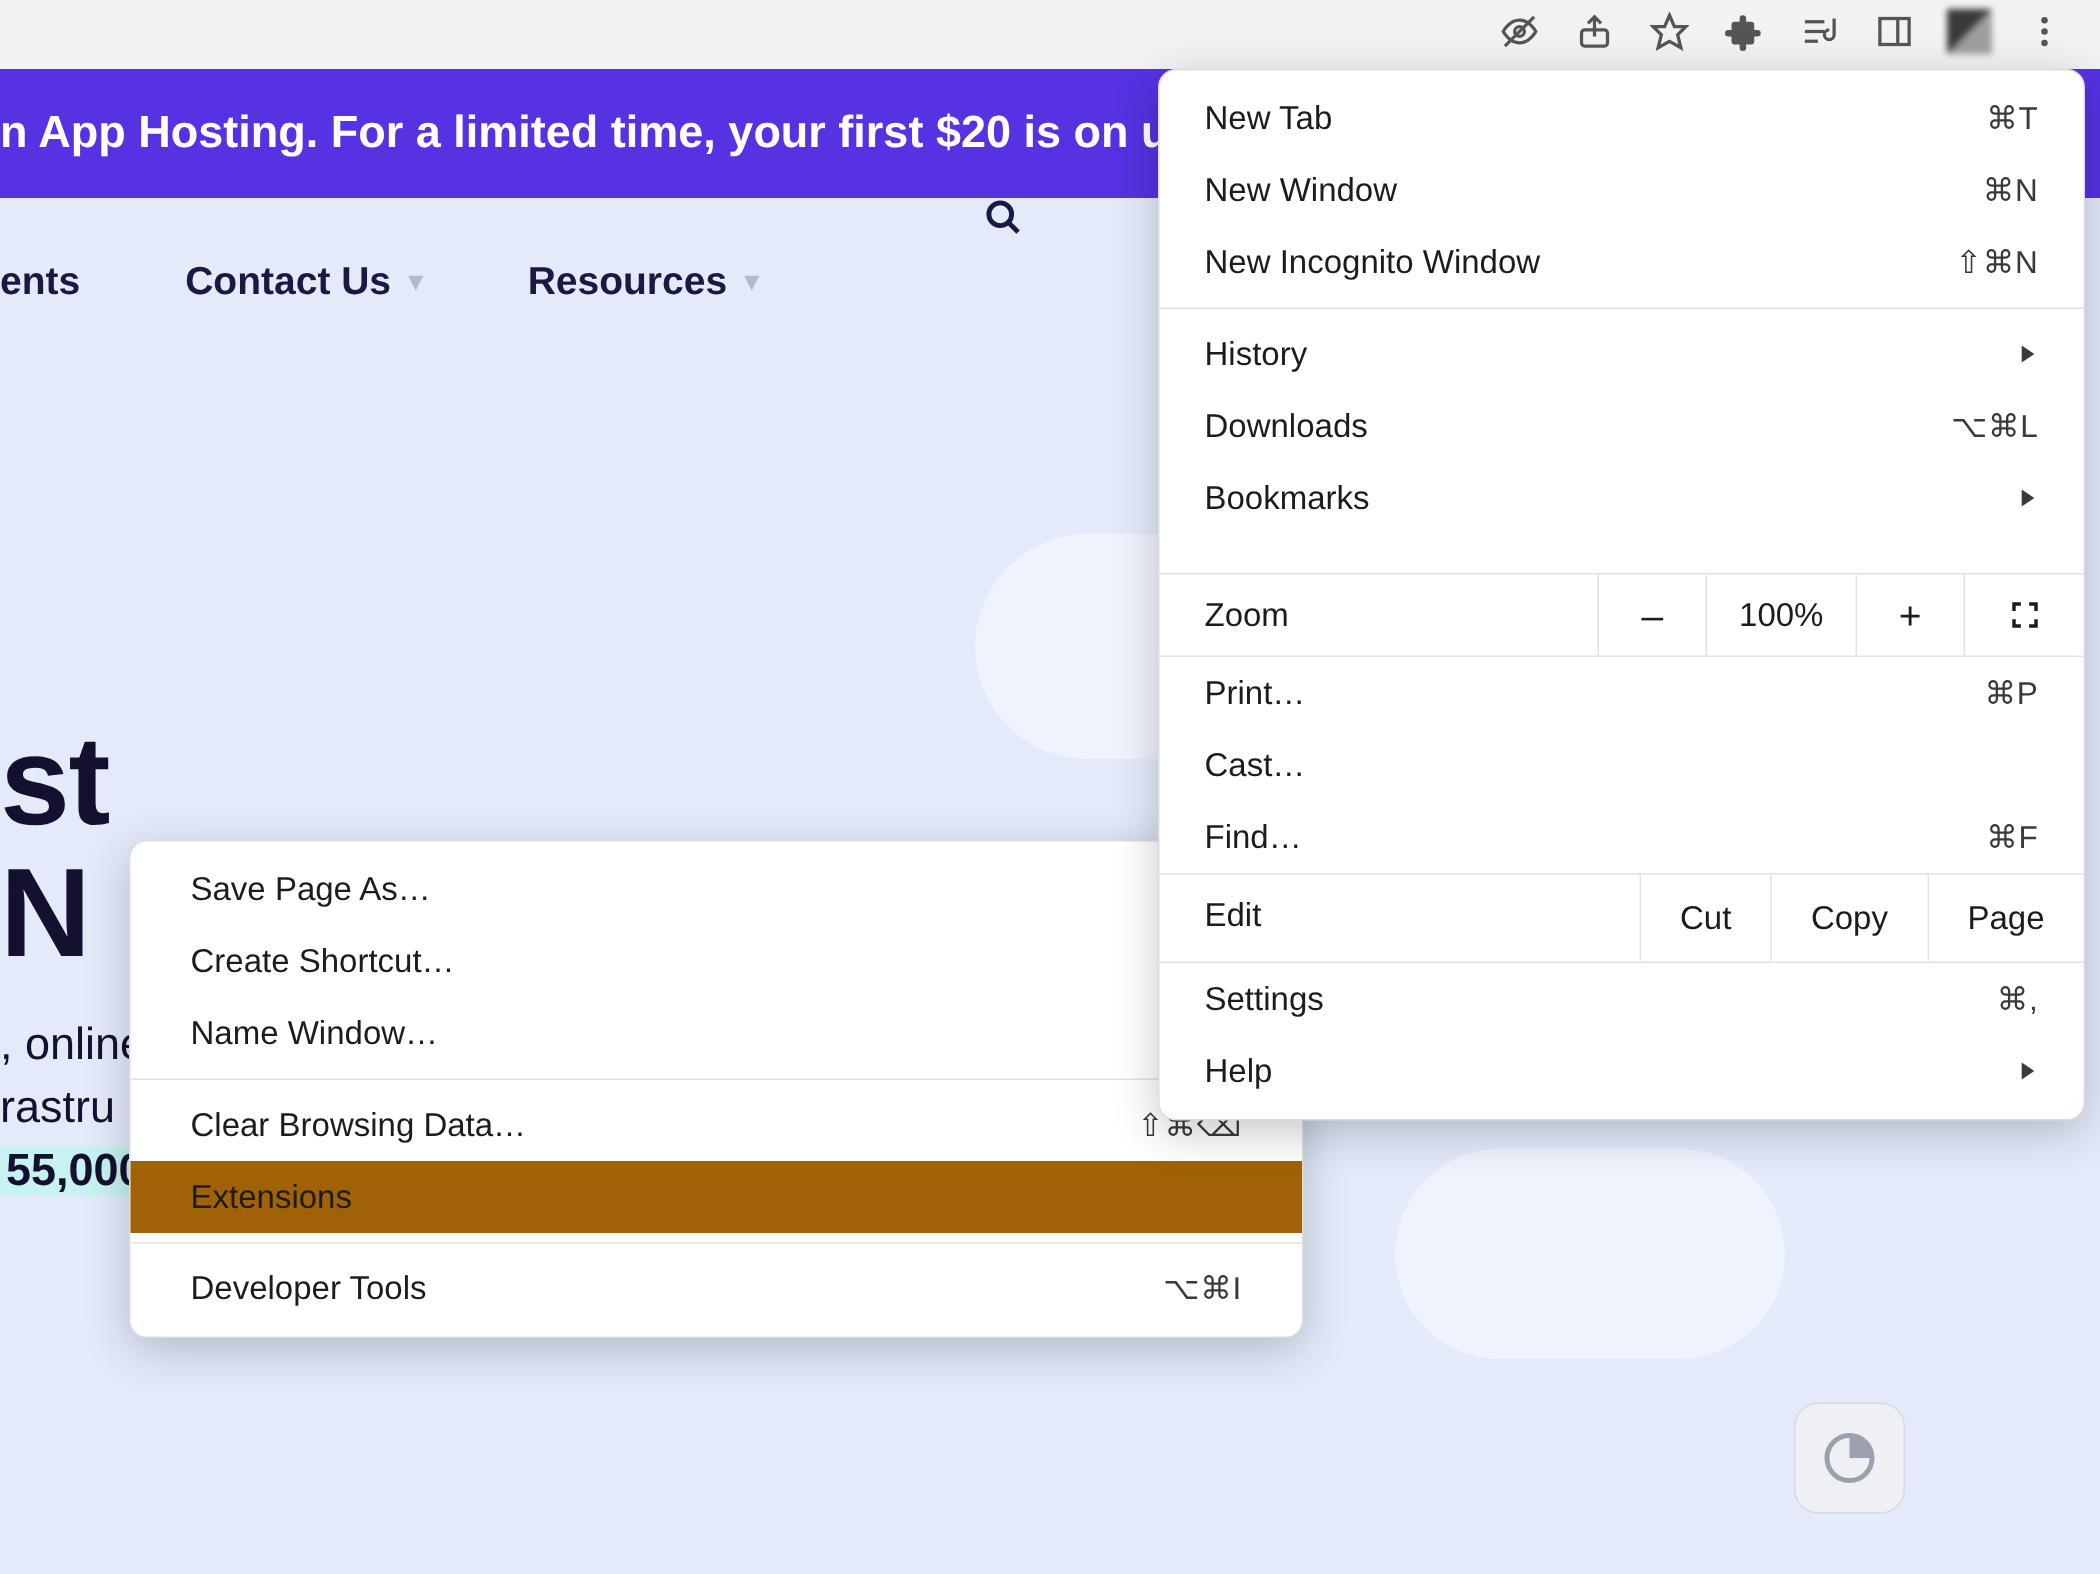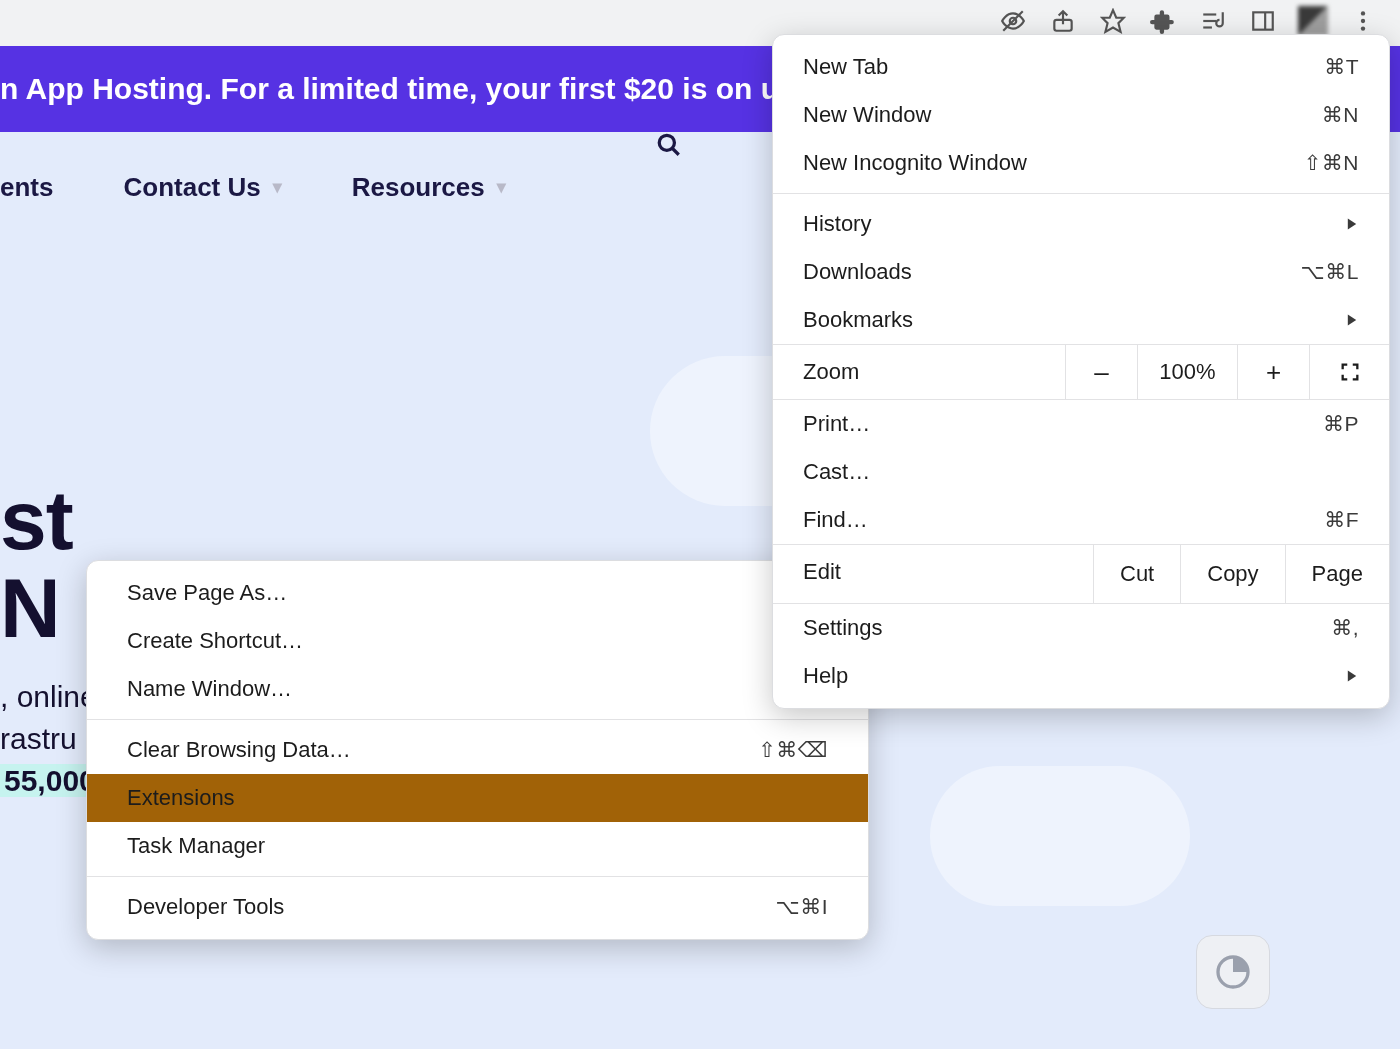--- a/index.html
+++ b/index.html
@@ -21,28 +21,28 @@
   .cloud { position:absolute; border-radius:120px; background:#eef3fd; }
   .cloud1 { width:320px; height:150px; right:430px; top:310px; }
   .cloud2 { width:260px; height:140px; right:210px; top:720px; }
   .hero { position:absolute; left:0; top:430px; }
   .hero h1 { color:#14102f; font-weight:800; font-size:84px; line-height:1.05; letter-spacing:-1px;}
   .hero p { color:#14102f; font-size:30px; max-width:780px; margin-top:24px; line-height:1.4;}
   .hero .hl { background:#c6f3ef; padding:0 4px; font-weight:700;}
   .floating-btn { position:absolute; right:130px; bottom:40px; width:74px; height:74px; border-radius:16px; background:#eef0f4; border:1px solid #d6d9e0; display:flex; align-items:center; justify-content:center; color:#9aa0ad;}
   .floating-btn svg{width:40px;height:40px;}
   
-  .main-menu { position:absolute; top:34px; right:10px; width:618px; background:#fff; border-radius:12px; box-shadow:0 8px 30px rgba(0,0,0,.22); border:1px solid #dcdde0; padding:8px 0; z-index:20; font-size:22px; color:#1c1c1c;}
+  .main-menu { position:absolute; top:46px; right:10px; width:618px; background:#fff; border-radius:12px; box-shadow:0 8px 30px rgba(0,0,0,.22); border:1px solid #dcdde0; padding:8px 0; z-index:20; font-size:22px; color:#1c1c1c;}
   .menu-row { display:flex; align-items:center; justify-content:space-between; padding:11px 30px; cursor:default;}
   .menu-row.highlight{background:#eeeeee;}
   .menu-shortcut{color:#3a3a3a; font-size:21px; letter-spacing:0.5px;}
   .menu-arrow{color:#3a3a3a;}
   .menu-arrow svg{width:14px;height:14px;}
   .menu-sep{height:1px;background:#e2e2e4;margin:6px 0;}
-  .zoom-row{display:flex;align-items:stretch;border-top:1px solid #e2e2e4;border-bottom:1px solid #e2e2e4;}
+  .zoom-row{display:flex;align-items:stretch;border-top:1px solid #e2e2e4;border-bottom:1px solid #e2e2e4;margin-top:26px;}
   .zoom-label{flex:1;padding:14px 30px;}
   .zoom-ctrl{width:72px;border-left:1px solid #e2e2e4;display:flex;align-items:center;justify-content:center;font-size:26px;}
   .zoom-pct{width:100px;border-left:1px solid #e2e2e4;display:flex;align-items:center;justify-content:center;}
   .zoom-full{width:80px;border-left:1px solid #e2e2e4;display:flex;align-items:center;justify-content:center;}
   .zoom-full svg{width:22px;height:22px;}
   .edit-row{display:flex;align-items:stretch;border-top:1px solid #e2e2e4;border-bottom:1px solid #e2e2e4;}
   .edit-label{flex:1;padding:14px 30px;}
   .edit-btn{border-left:1px solid #e2e2e4;display:flex;align-items:center;justify-content:center;padding:16px 26px;}
   
   .sub-menu{position:absolute;top:560px;left:86px;width:783px;background:#fff;border-radius:12px;box-shadow:0 8px 30px rgba(0,0,0,.22);border:1px solid #dcdde0;padding:8px 0;z-index:19;font-size:22px;color:#1c1c1c;}
@@ -161,23 +161,20 @@
   <div class="sub-sep"></div>
   <div class="sub-row">
     <span>Clear Browsing Data…</span>
     <span class="menu-shortcut sc-combo">
       <span>⇧⌘⌫</span>
     </span>
   </div>
   <div class="sub-row highlight">
     <span>Extensions</span>
   </div>
-  <div class="sub-row">
-    <span>Task Manager</span>
-  </div>
   <div class="sub-sep"></div>
   <div class="sub-row">
     <span>Developer Tools</span>
     <span class="menu-shortcut">⌥⌘I</span>
   </div>
 </div>
 
 <div class="main-menu">
   <div class="menu-row">
     <span>New Tab</span>

